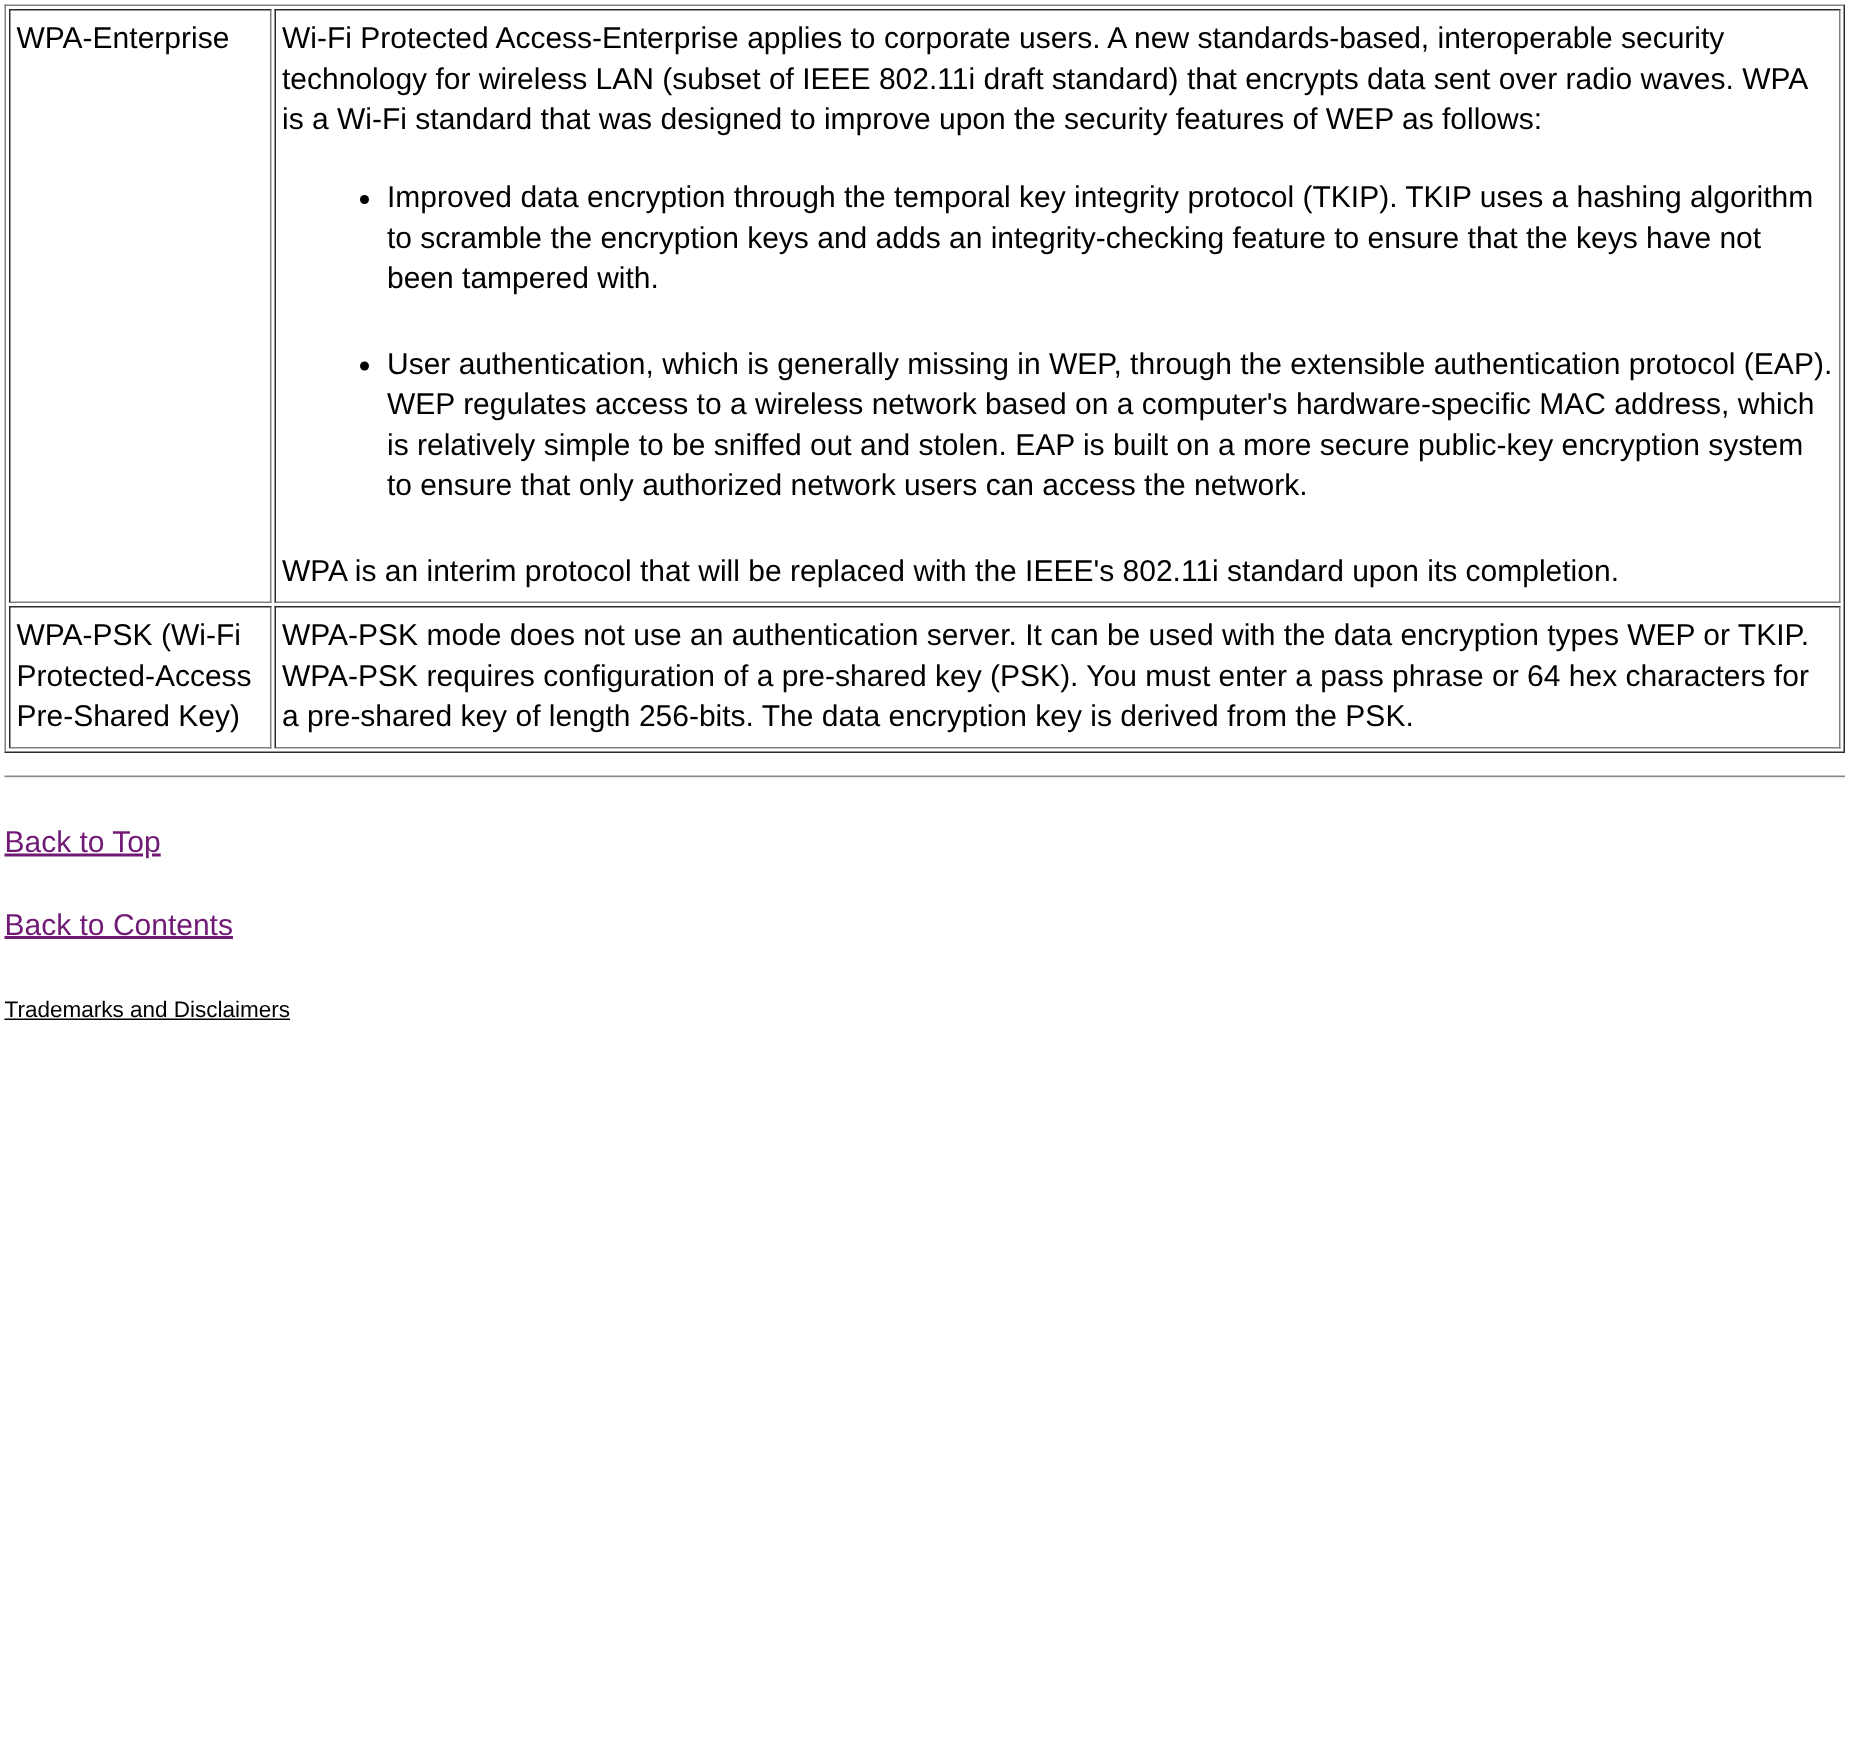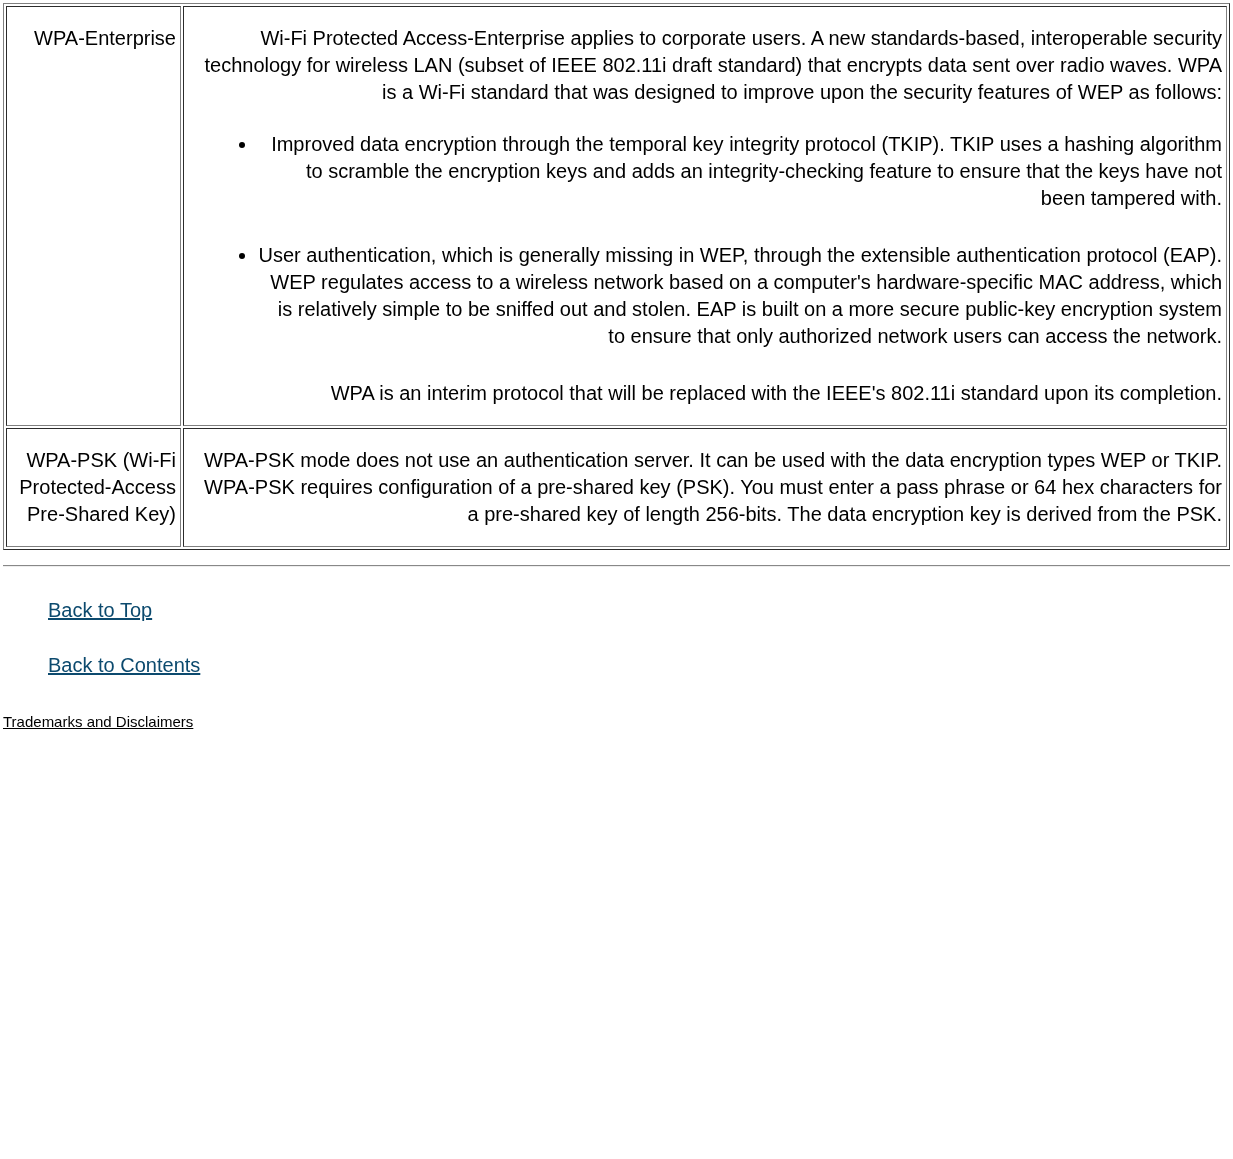--- a/index.html
+++ b/index.html
@@ -13,48 +13,47 @@
     }
     table.glossary {
       border-collapse: separate;
       border-spacing: 2px;
       border: 1px outset #808080;
       width: 100%;
       margin-bottom: 15px;
     }
     table.glossary td {
       border: 1px inset #808080;
-      padding: 18px 4px;
+      padding: 6px 4px;
       vertical-align: top;
-      text-align: right;
+      text-align: left;
     }
     td.term-cell {
       width: 165px;
     }
     ul {
       list-style-type: disc;
       padding-left: 70px;
       margin: 25px 0;
     }
     ul li {
       margin-bottom: 30px;
     }
     hr {
       border: none;
       border-top: 1px solid #888;
       border-bottom: 1px solid #eee;
       margin: 10px 0 30px 0;
     }
     a.nav-link {
-      color: #0c4a6e;
+      color: #701a75;
       text-decoration: underline;
       display: inline-block;
       margin-bottom: 28px;
       font-size: 20px;
-      margin-left: 45px;
     }
     a.small-link {
       color: #000000;
       font-size: 15px;
     }
     .links-block {
       margin-top: 5px;
     }
   </style>
 </head>

